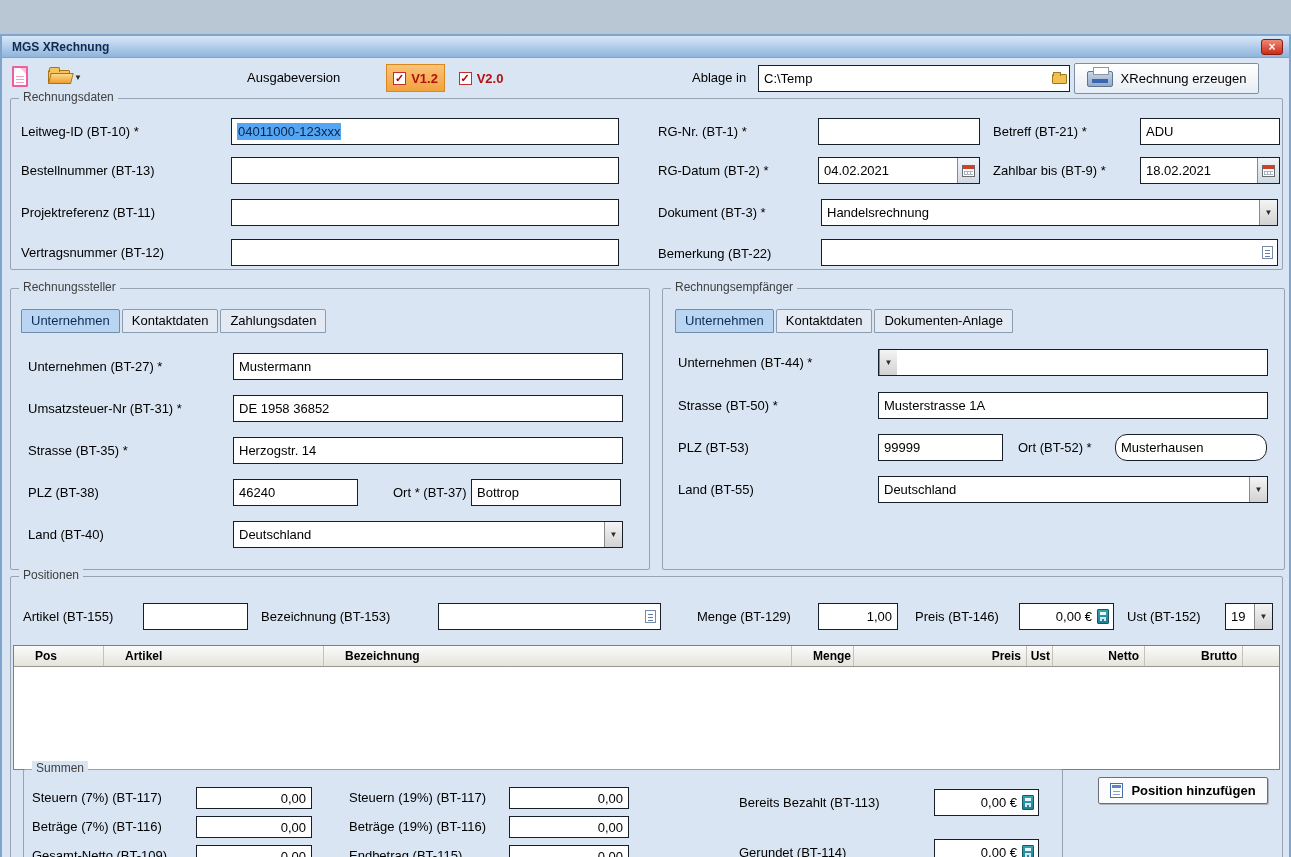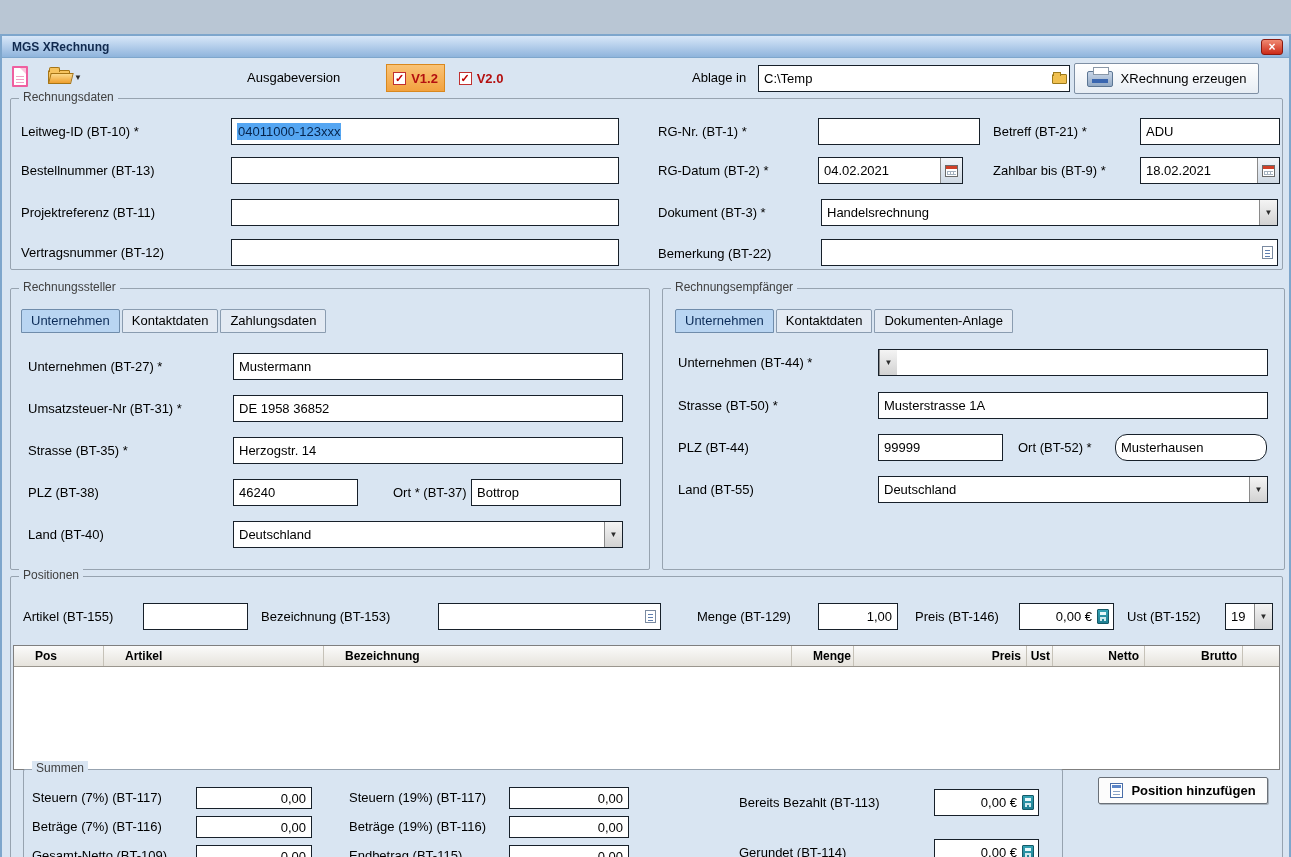--- a/index.html
+++ b/index.html
@@ -170,21 +170,21 @@
     <span class="lbl" style="left:10px;top:106px;">Projektreferenz (BT-11)</span>
     <input class="inp" style="left: 220px; top: 100px; width: 388px;" value="">
 
     <span class="lbl" style="left:10px;top:146px;">Vertragsnummer (BT-12)</span>
     <input class="inp" style="left: 220px; top: 140px; width: 388px;" value="">
 
     <span class="lbl" style="left:647px;top:25px;">RG-Nr. (BT-1) *</span>
     <input class="inp" style="left: 807px; top: 19px; width: 162px;" value="">
 
     <span class="lbl" style="left:647px;top:64px;">RG-Datum (BT-2) *</span>
-    <div class="igroup" style="left:807px;top:58px;width:145px;">
+    <div class="igroup" style="left:807px;top:58px;width:162px;">
       <input value="04.02.2021" style="">
       <span class="cal-btn">
           <span class="ico-cal"></span>
         </span>
     </div>
 
     <span class="lbl" style="left:647px;top:106px;">Dokument (BT-3) *</span>
     <div class="combo" style="left:810px;top:100px;width:457px;">
       <span class="combo-text">Handelsrechnung</span>
       <span class="combo-btn">▼</span>
@@ -248,21 +248,21 @@
     </div>
 
     <span class="lbl" style="left:15px;top:66px;">Unternehmen (BT-44) *</span>
     <div class="combo" style="left:215px;top:60px;width:390px;">
       <span class="combo-btn">▼</span>
     </div>
 
     <span class="lbl" style="left:15px;top:109px;">Strasse (BT-50) *</span>
     <input class="inp" style="left: 215px; top: 103px; width: 390px;" value="Musterstrasse 1A">
 
-    <span class="lbl" style="left:15px;top:151px;">PLZ (BT-44)</span>
+    <span class="lbl" style="left:15px;top:151px;">PLZ (BT-53)</span>
     <input class="inp" style="left: 215px; top: 145px; width: 125px;" value="99999">
     <span class="lbl" style="left:355px;top:151px;">Ort (BT-52) *</span>
     <input class="inp" style="left: 452px; top: 145px; width: 152px; border-radius: 12px;" value="Musterhausen">
 
     <span class="lbl" style="left:15px;top:193px;">Land (BT-55)</span>
     <div class="combo" style="left:215px;top:187px;width:390px;">
       <span class="combo-text">Deutschland</span>
       <span class="combo-btn">▼</span>
     </div>
   </div>

